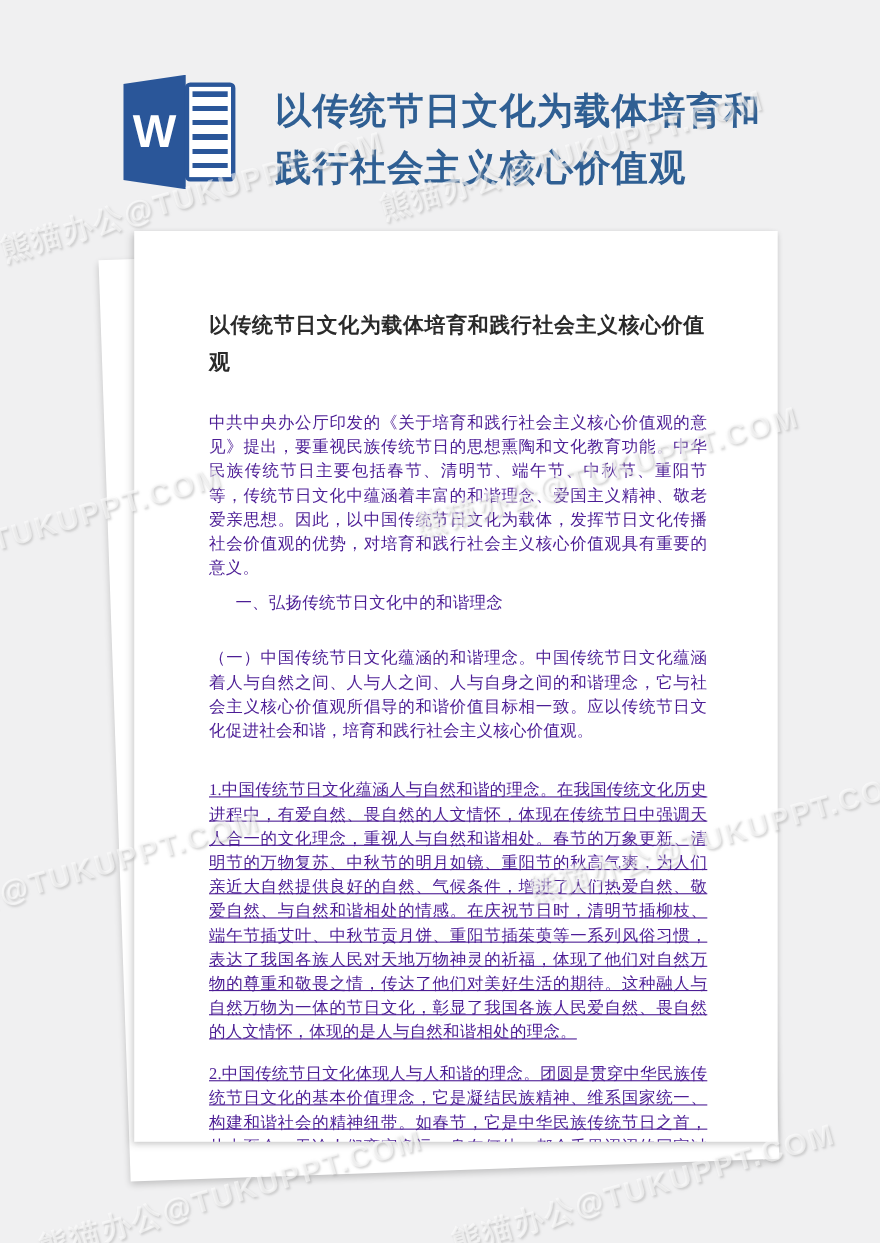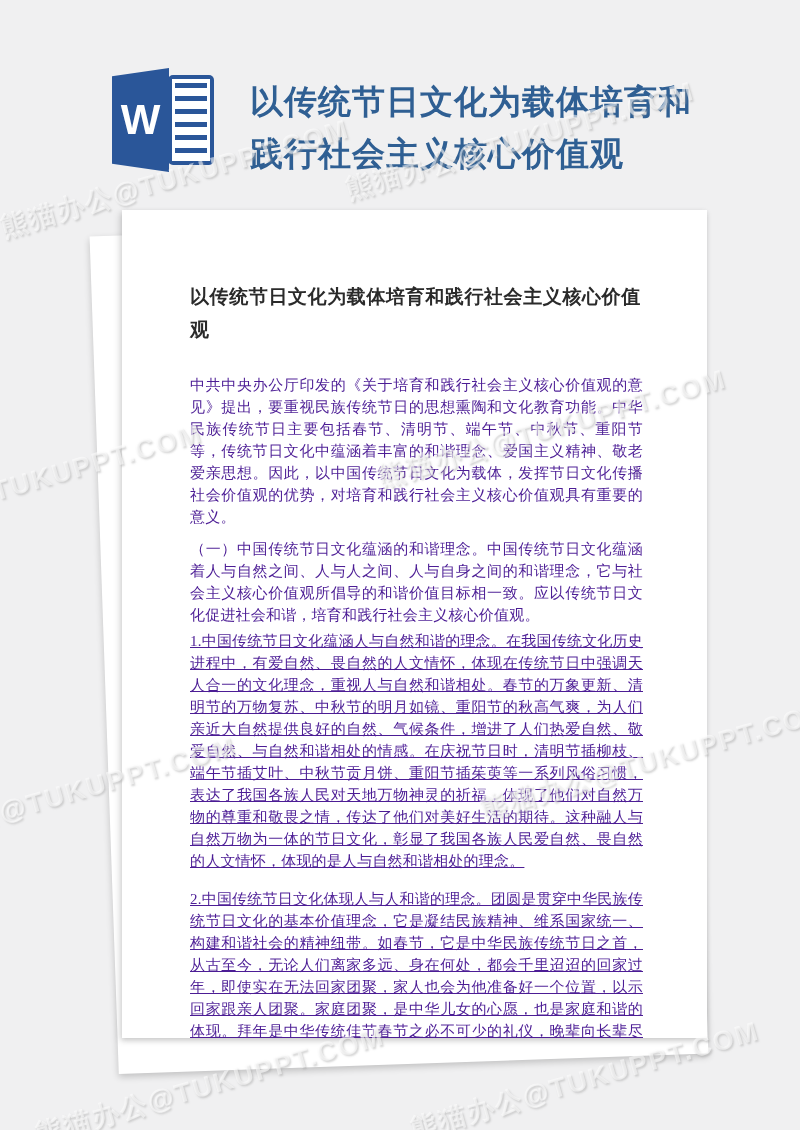--- a/index.html
+++ b/index.html
@@ -64,21 +64,21 @@
     font-size:19px; line-height:33px; font-weight:600;
     color:#2a2a2a; letter-spacing:0.6px;
     margin-bottom:28px; word-break:break-all;
   }
   .page-main p {
     font-size:15px; line-height:22px; color:#4c1d95;
     text-align:justify; letter-spacing:0.2px; word-break:break-all;
   }
   .p-intro   { margin-bottom:10px; }
   .p-heading { text-indent:24px; margin-bottom:28px; }
-  .p-sub     { margin-bottom:4px;font-family:Liberation Serif, serif; }
+  .p-sub     { margin-bottom:32px;font-family:Liberation Serif, serif; }
   .p-body    { margin-bottom:16px;text-decoration:underline; }
 
   
   .watermarks { position:absolute; inset:0; z-index:5; pointer-events:none; }
   .wm {
     position:absolute; white-space:nowrap;
     transform:translate(-50%,-50%) rotate(-16deg);
     font-family:"Liberation Sans","DejaVu Sans",sans-serif;
     font-weight:bold; font-size:27px; letter-spacing:2px;
     color:rgba(255,255,255,0.55);
@@ -108,20 +108,21 @@
       </div>
     </div>
     <h1 class="header-title">以传统节日文化为载体培育和践行社会主义核心价值观</h1>
   </div>
 
   <div class="page page-behind"></div>
 
   <div class="page page-main">
     <h2 class="doc-title">以传统节日文化为载体培育和践行社会主义核心价值观</h2>
     <p class="p-intro">中共中央办公厅印发的《关于培育和践行社会主义核心价值观的意见》提出，要重视民族传统节日的思想熏陶和文化教育功能。中华民族传统节日主要包括春节、清明节、端午节、中秋节、重阳节等，传统节日文化中蕴涵着丰富的和谐理念、爱国主义精神、敬老爱亲思想。因此，以中国传统节日文化为载体，发挥节日文化传播社会价值观的优势，对培育和践行社会主义核心价值观具有重要的意义。</p>
+    <p class="p-heading">一、弘扬传统节日文化中的和谐理念</p>
     <p class="p-sub">（一）中国传统节日文化蕴涵的和谐理念。中国传统节日文化蕴涵着人与自然之间、人与人之间、人与自身之间的和谐理念，它与社会主义核心价值观所倡导的和谐价值目标相一致。应以传统节日文化促进社会和谐，培育和践行社会主义核心价值观。</p>
     <p class="p-body">1.中国传统节日文化蕴涵人与自然和谐的理念。在我国传统文化历史进程中，有爱自然、畏自然的人文情怀，体现在传统节日中强调天人合一的文化理念，重视人与自然和谐相处。春节的万象更新、清明节的万物复苏、中秋节的明月如镜、重阳节的秋高气爽，为人们亲近大自然提供良好的自然、气候条件，增进了人们热爱自然、敬爱自然、与自然和谐相处的情感。在庆祝节日时，清明节插柳枝、端午节插艾叶、中秋节贡月饼、重阳节插茱萸等一系列风俗习惯，表达了我国各族人民对天地万物神灵的祈福，体现了他们对自然万物的尊重和敬畏之情，传达了他们对美好生活的期待。这种融人与自然万物为一体的节日文化，彰显了我国各族人民爱自然、畏自然的人文情怀，体现的是人与自然和谐相处的理念。</p>
     <p class="p-body">2.中国传统节日文化体现人与人和谐的理念。团圆是贯穿中华民族传统节日文化的基本价值理念，它是凝结民族精神、维系国家统一、构建和谐社会的精神纽带。如春节，它是中华民族传统节日之首，从古至今，无论人们离家多远、身在何处，都会千里迢迢的回家过年，即使实在无法回家团聚，家人也会为他准备好一个位置，以示回家跟亲人团聚。家庭团聚，是中华儿女的心愿，也是家庭和谐的体现。拜年是中华传统佳节春节之必不可少的礼仪，晚辈向长辈尽孝道、平辈之间示友爱、长辈向晚辈表爱心，是春节拜年礼仪蕴涵的真正意义，</p>
   </div>
 
   <div class="watermarks">
     <span class="wm">熊猫办公@TUKUPPT.COM</span>
     <span class="wm">熊猫办公@TUKUPPT.COM</span>
     <span class="wm">熊猫办公@TUKUPPT.COM</span>
     <span class="wm">熊猫办公@TUKUPPT.COM</span>

